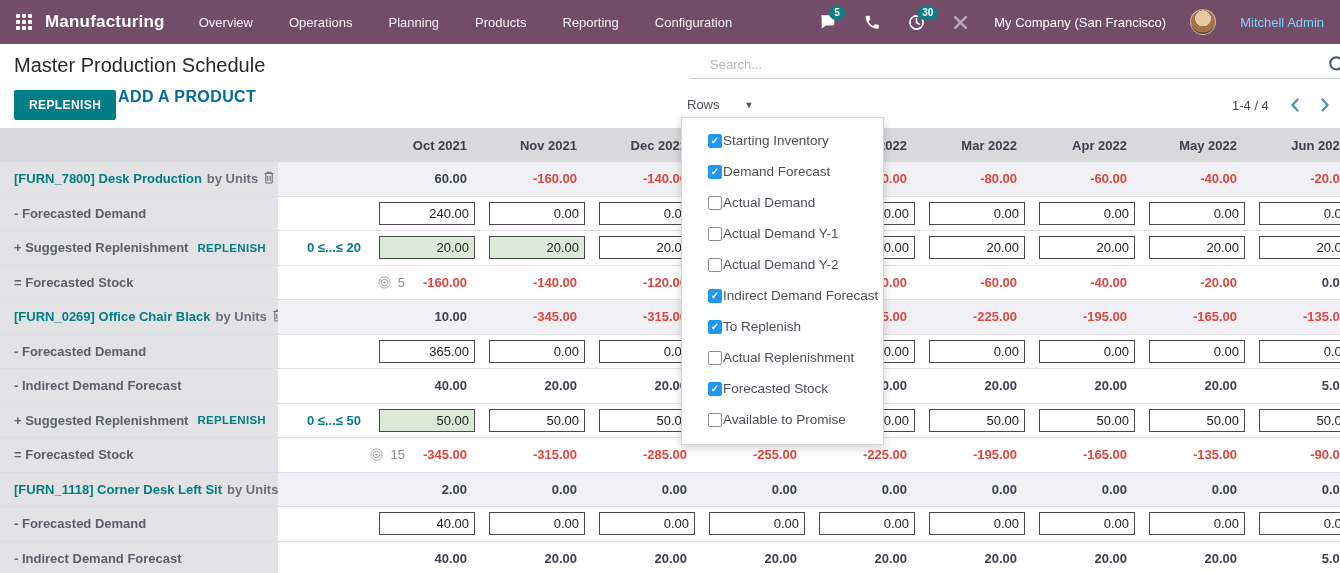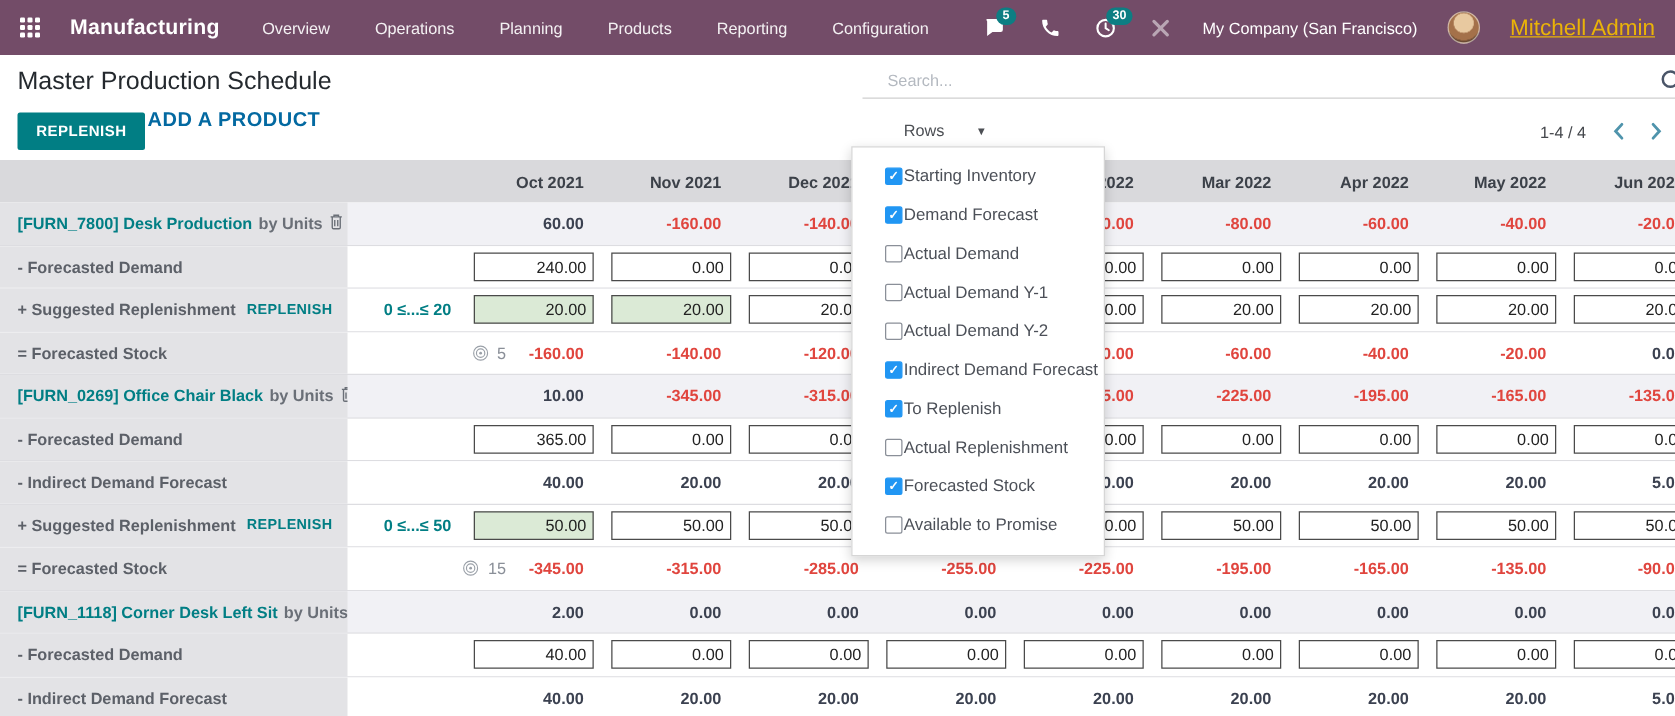--- a/index.html
+++ b/index.html
@@ -5,51 +5,51 @@
   * { margin:0; padding:0; box-sizing:border-box; }
   html,body { width:1340px; height:573px; overflow:hidden; background:#fff;
     font-family:"Liberation Sans", sans-serif; position:relative; }
 
   
   .navbar{position:absolute;top:0;left:0;width:1340px;height:44px;background:#734c68;
     display:flex;align-items:center;padding:0 16px;color:#fff;}
   .apps{width:17px;height:17px;display:grid;grid-template-columns:repeat(3,4px);
     grid-template-rows:repeat(3,4px);gap:2px;cursor:pointer;}
   .apps i{background:#fff;border-radius:1px;}
-  .brand{font-size:17px;font-weight:700;margin-left:23px;letter-spacing:.2px;cursor:pointer;}
+  .brand{font-size:17px;font-weight:700;margin-left:12px;letter-spacing:.2px;cursor:pointer;}
   .nav-menu{display:flex;margin-left:34px;gap:36px;}
   .nav-item{font-size:13px;color:rgba(255,255,255,.92);cursor:pointer;}
   .nav-right{margin-left:auto;display:flex;align-items:center;gap:24px;}
   .nav-ico{position:relative;width:20px;height:20px;display:flex;align-items:center;
     justify-content:center;cursor:pointer;}
   .badge{position:absolute;top:-6px;left:11px;background:#0d7e83;color:#fff;font-size:10px;
     font-weight:700;border-radius:9px;padding:2px 5px;line-height:10px;}
   .company{font-size:13px;color:#fff;cursor:pointer;white-space:nowrap;}
   .avatar{width:26px;height:26px;border-radius:50%;
     background:radial-gradient(circle at 50% 35%, #e8c9a0 0 40%, #a4714a 41% 70%, #6b4a33 71%);
     border:1px solid rgba(255,255,255,.5);cursor:pointer;flex:none;}
-  .user{font-size:18px;color:#eab308;white-space:nowrap;cursor:pointer;text-decoration:underline;}
+  .user{font-size:13px;color:#7dd3fc;white-space:nowrap;cursor:pointer;}
 
   
   .page-title{position:absolute;left:14px;top:54px;font-size:20px;color:#24292e;}
   .search-wrap{position:absolute;left:690px;top:52px;width:650px;height:27px;
     border-bottom:1px solid #cfcfcf;}
   .search-wrap input{width:600px;border:none;outline:none;font-size:13px;color:#333;
     font-family:"Liberation Sans",sans-serif;background:transparent;padding-top:5px;margin-left:20px;}
   .search-wrap input::placeholder{color:#b4b9c0;}
   .search-ico{position:absolute;right:-8px;top:3px;}
 
   .btn-replenish{position:absolute;left:14px;top:90px;height:30px;padding:0 15px;
     background:#017e84;color:#fff;border:none;font-size:12px;font-weight:700;
     letter-spacing:.4px;cursor:pointer;font-family:"Liberation Sans",sans-serif;border-radius:2px;}
   .btn-add{position:absolute;left:118px;top:88px;font-size:16px;font-weight:700;
     color:#0369a1;letter-spacing:.4px;cursor:pointer;background:none;border:none;
     font-family:"Liberation Sans",sans-serif;}
   .rows-toggle{position:absolute;left:687px;top:97px;font-size:13px;color:#4c4f54;
-    cursor:pointer;display:flex;align-items:center;gap:25px;margin-left:36px;}
+    cursor:pointer;display:flex;align-items:center;gap:25px;}
   .caret{font-size:9px;color:#4c4f54;}
   .pager{position:absolute;left:1232px;top:97px;display:flex;align-items:center;gap:20px;}
   .pager-text{font-size:13px;color:#44474c;}
   .pg-btn{cursor:pointer;display:flex;align-items:center;}
 
   
   .mps{position:absolute;top:128px;left:0;width:1360px;}
   .thead{display:flex;height:34px;background:#d9d9dc;align-items:center;}
   .lhead{width:278px;min-width:278px;height:100%;}
   .hcell{font-size:13px;font-weight:700;color:#3c4149;text-align:right;padding-right:13px;}

